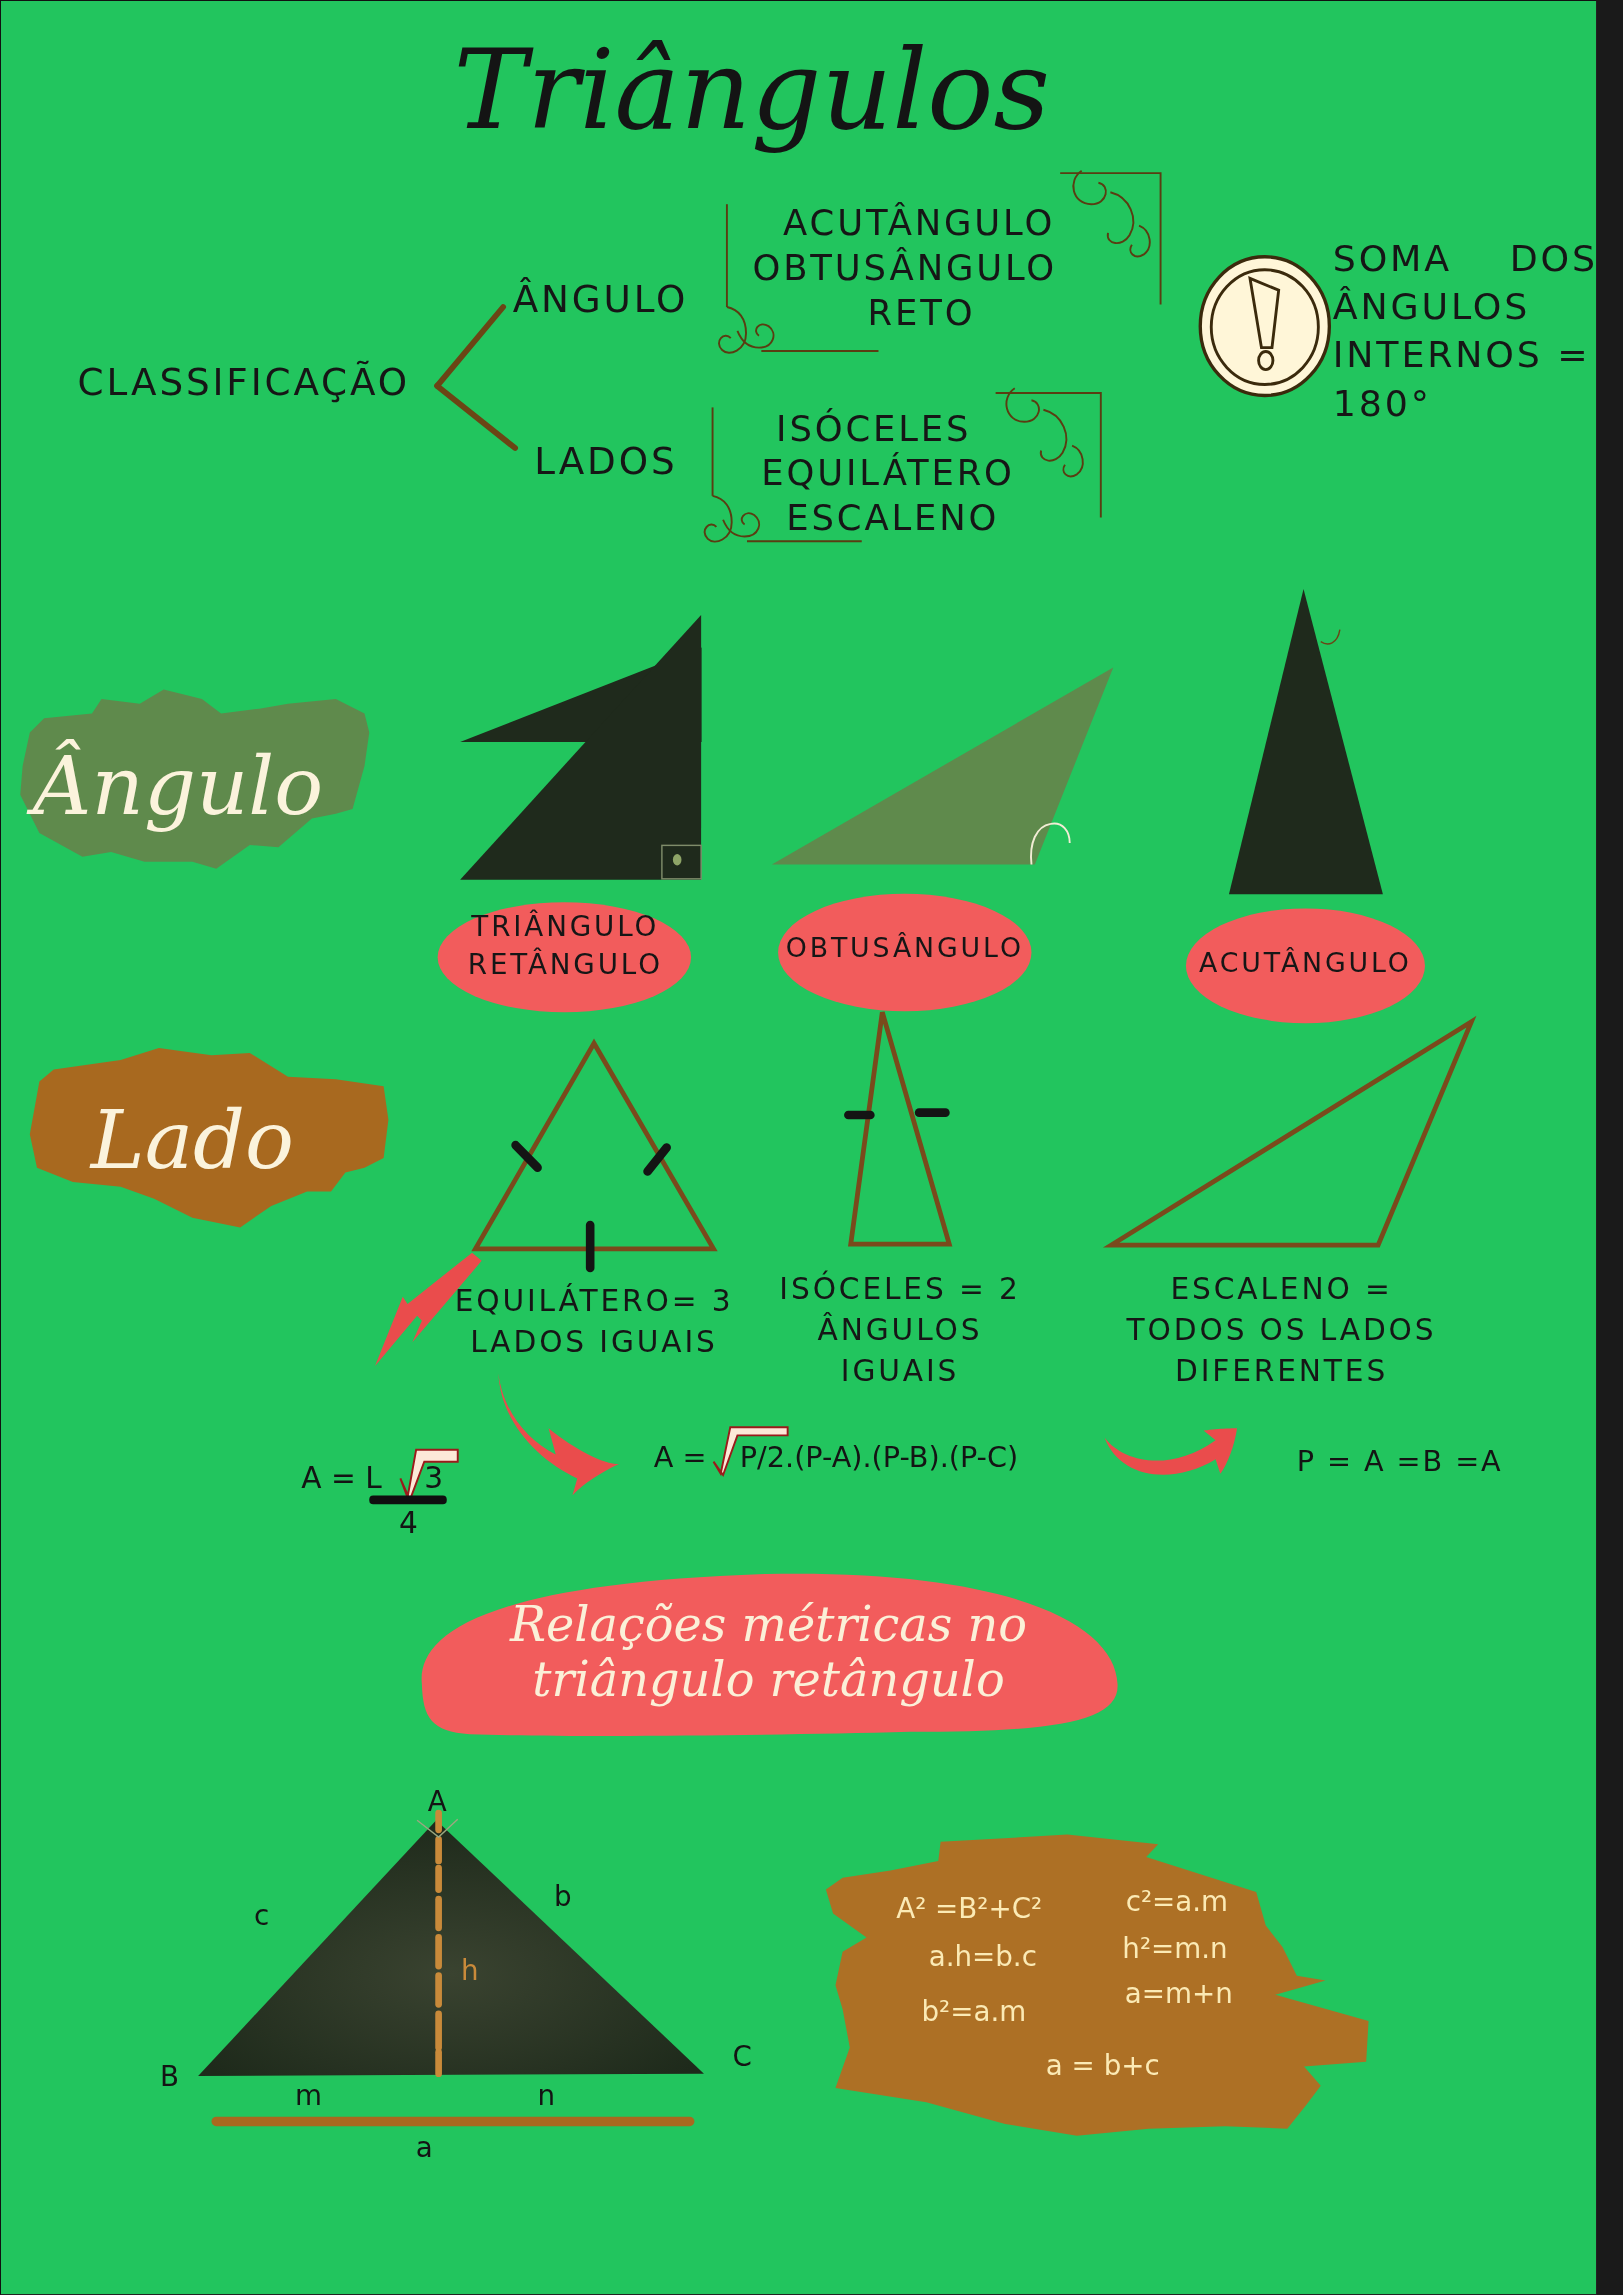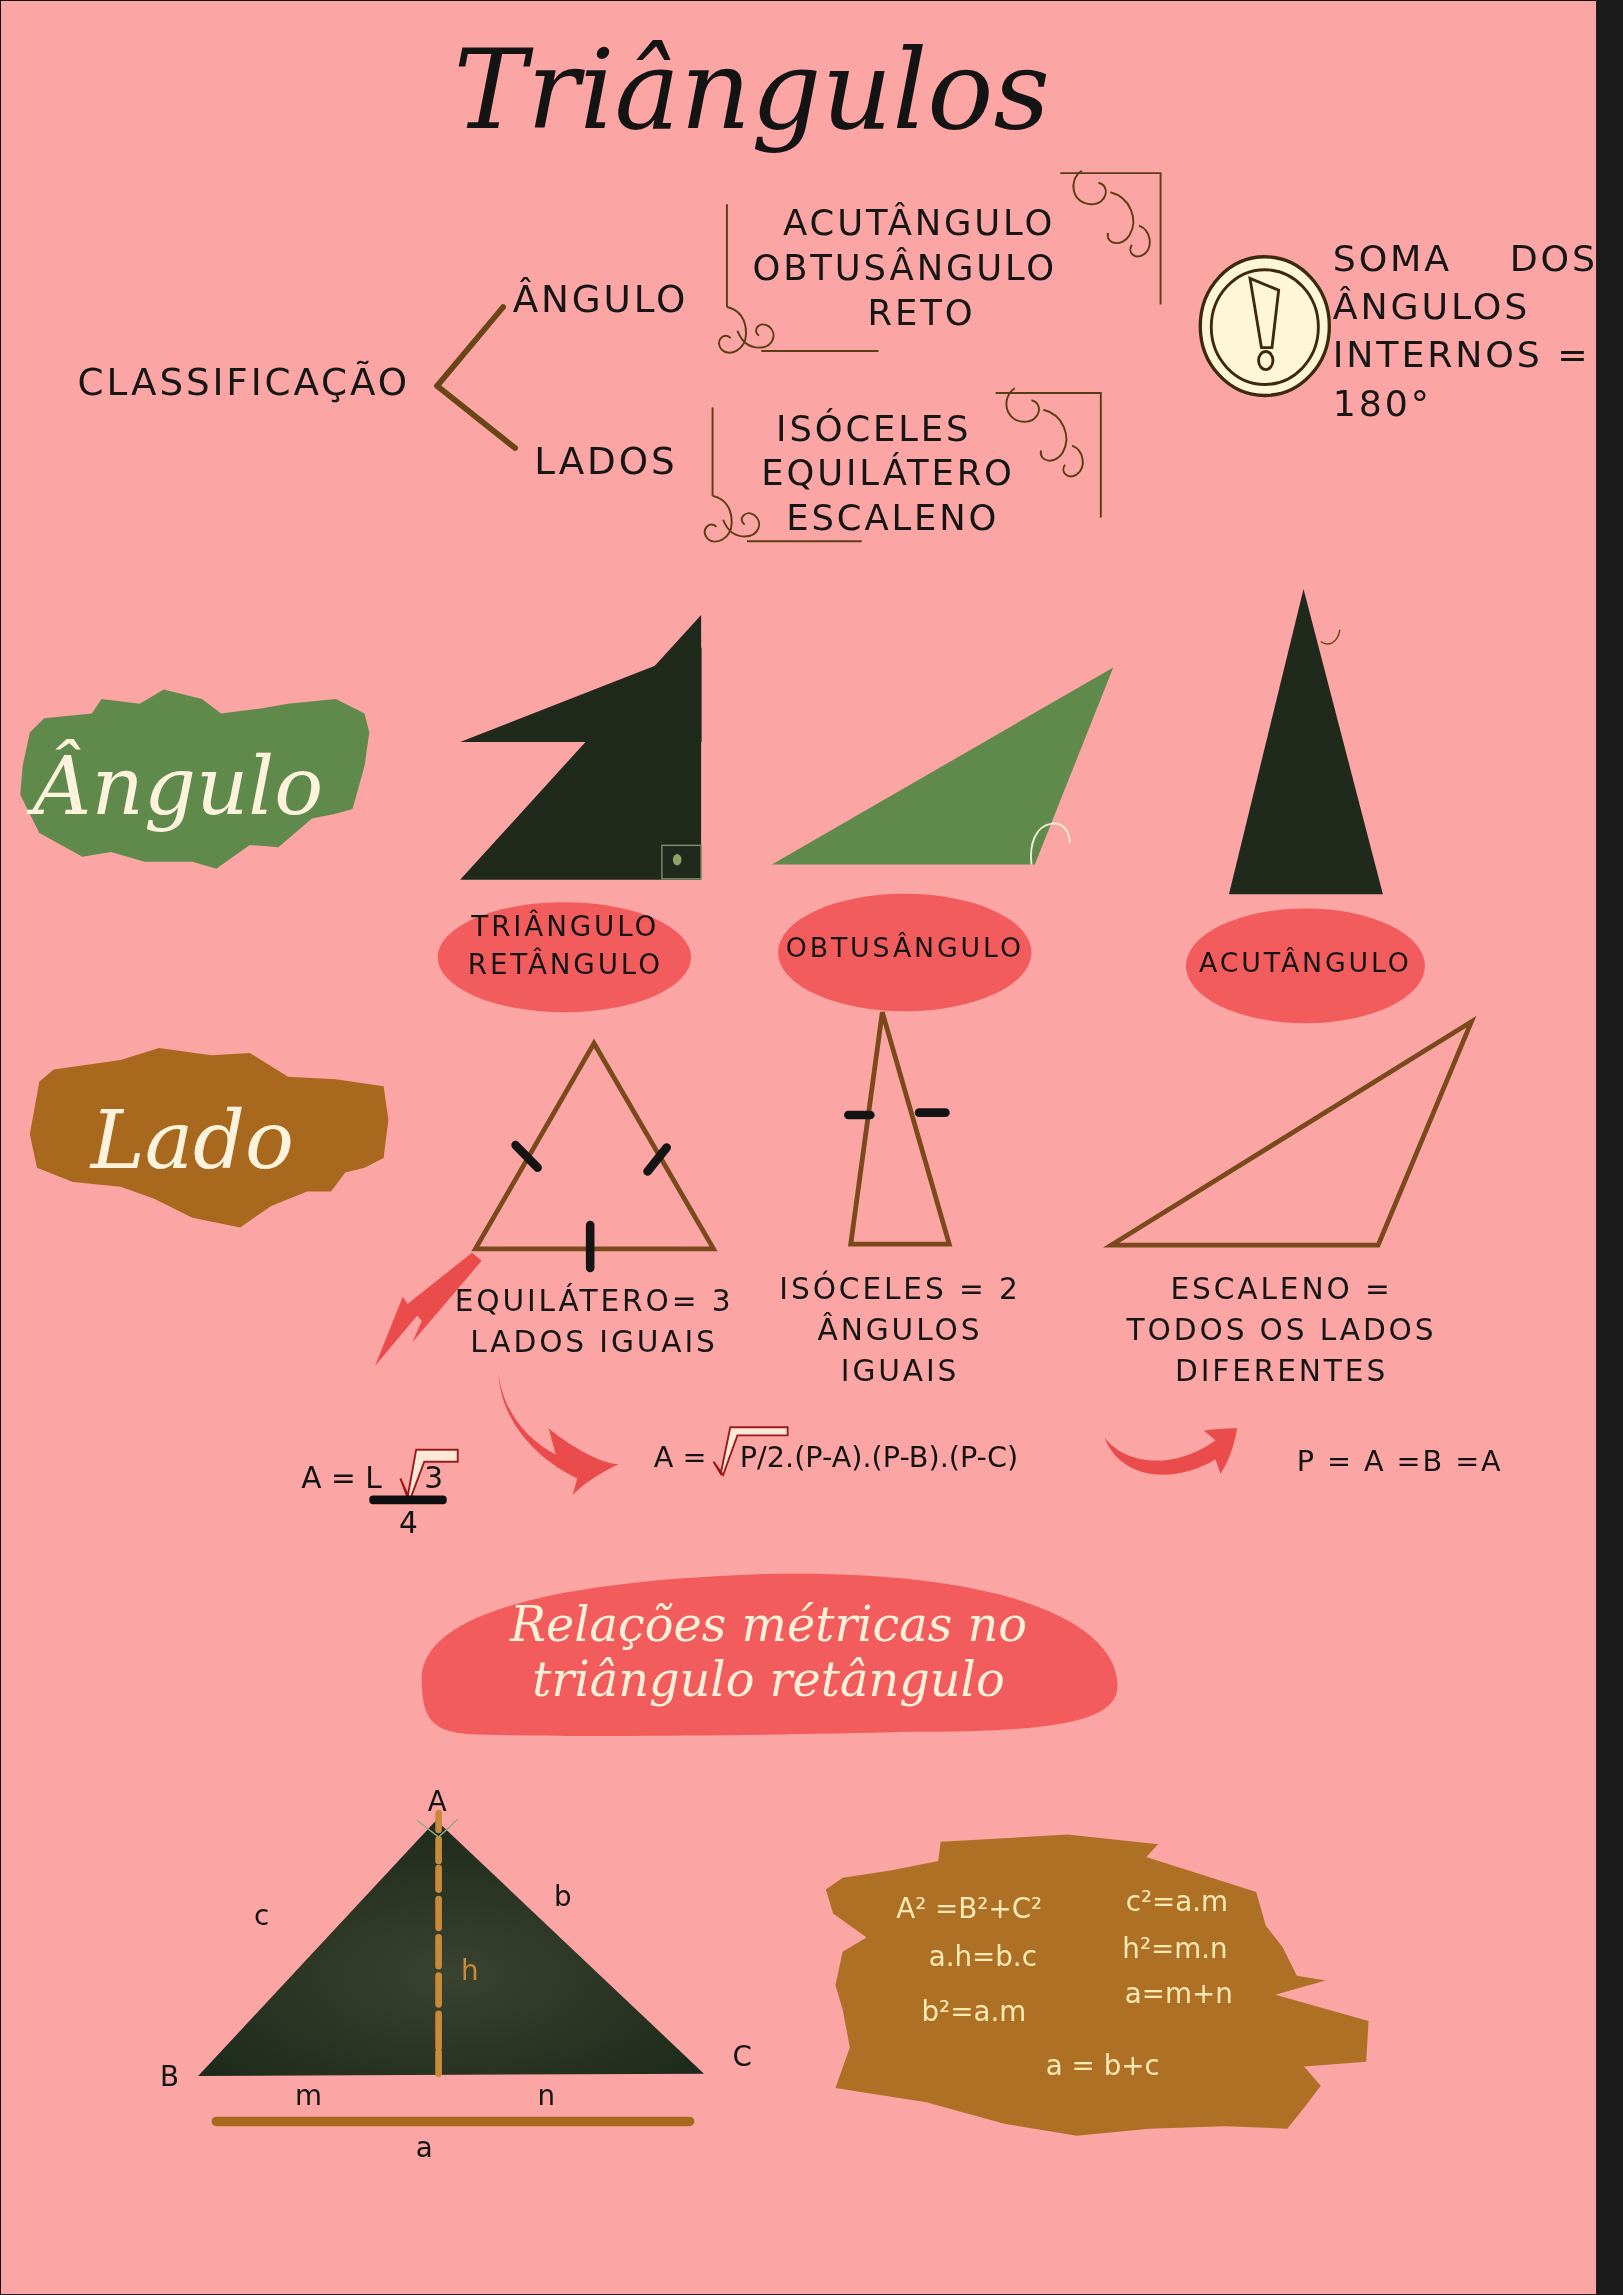--- a/index.html
+++ b/index.html
@@ -3,21 +3,21 @@
 <meta charset="utf-8">
 <style>
   html, body { margin: 0; padding: 0; background: #1a1a1a; }
   body { width: 1623px; height: 2295px; overflow: hidden; }
   .page {
     position: absolute; left: 0; top: 0;
     width: 1597px; height: 2295px;
     box-sizing: border-box;
     border-top: 1.9px solid #111; border-left: 1.9px solid #111;
     border-right: 1.4px solid #222; border-bottom: 1.4px solid #222;
-    background: #fca5a5;
+    background: #22c55e;
     overflow: hidden;
   }
   svg.canvas { position: absolute; left: 0; top: 0; }
   .sans { font-family: "DejaVu Sans", "Liberation Sans", sans-serif; }
   .script { font-family: "DejaVu Serif", "Liberation Serif", serif; font-style: italic; }
   .lbl { fill: #161616; letter-spacing: 6px; }
 </style>
 </head>
 <body>
 

